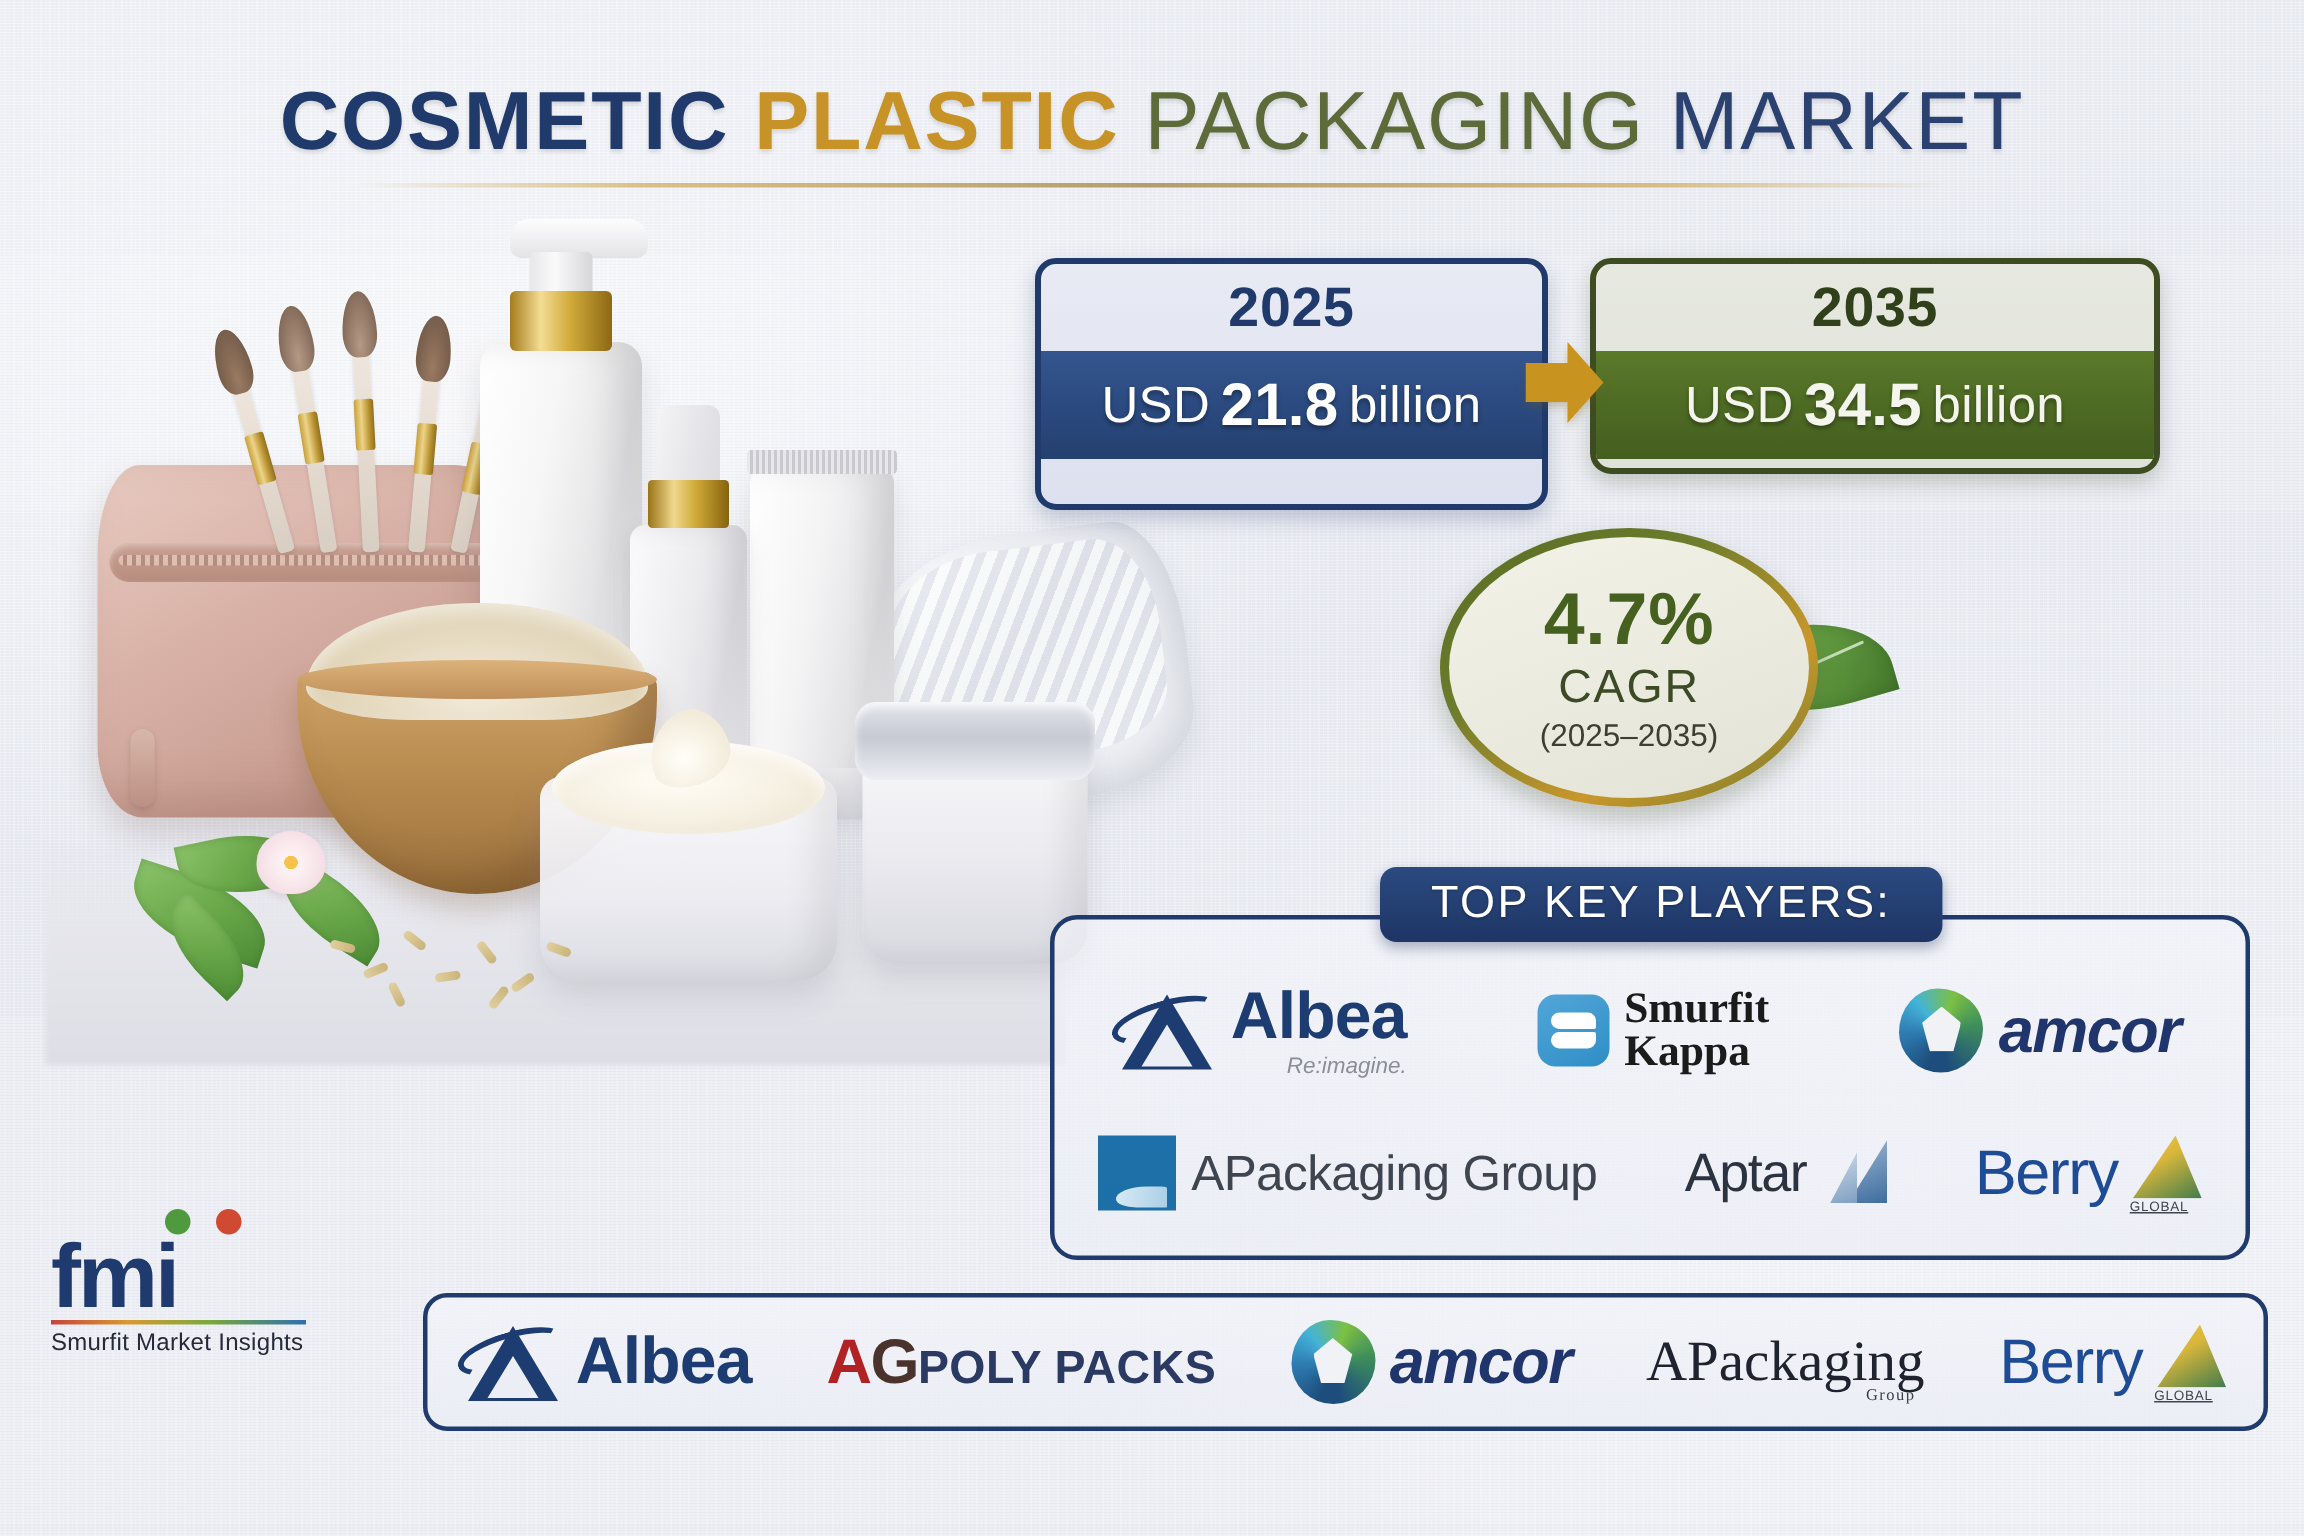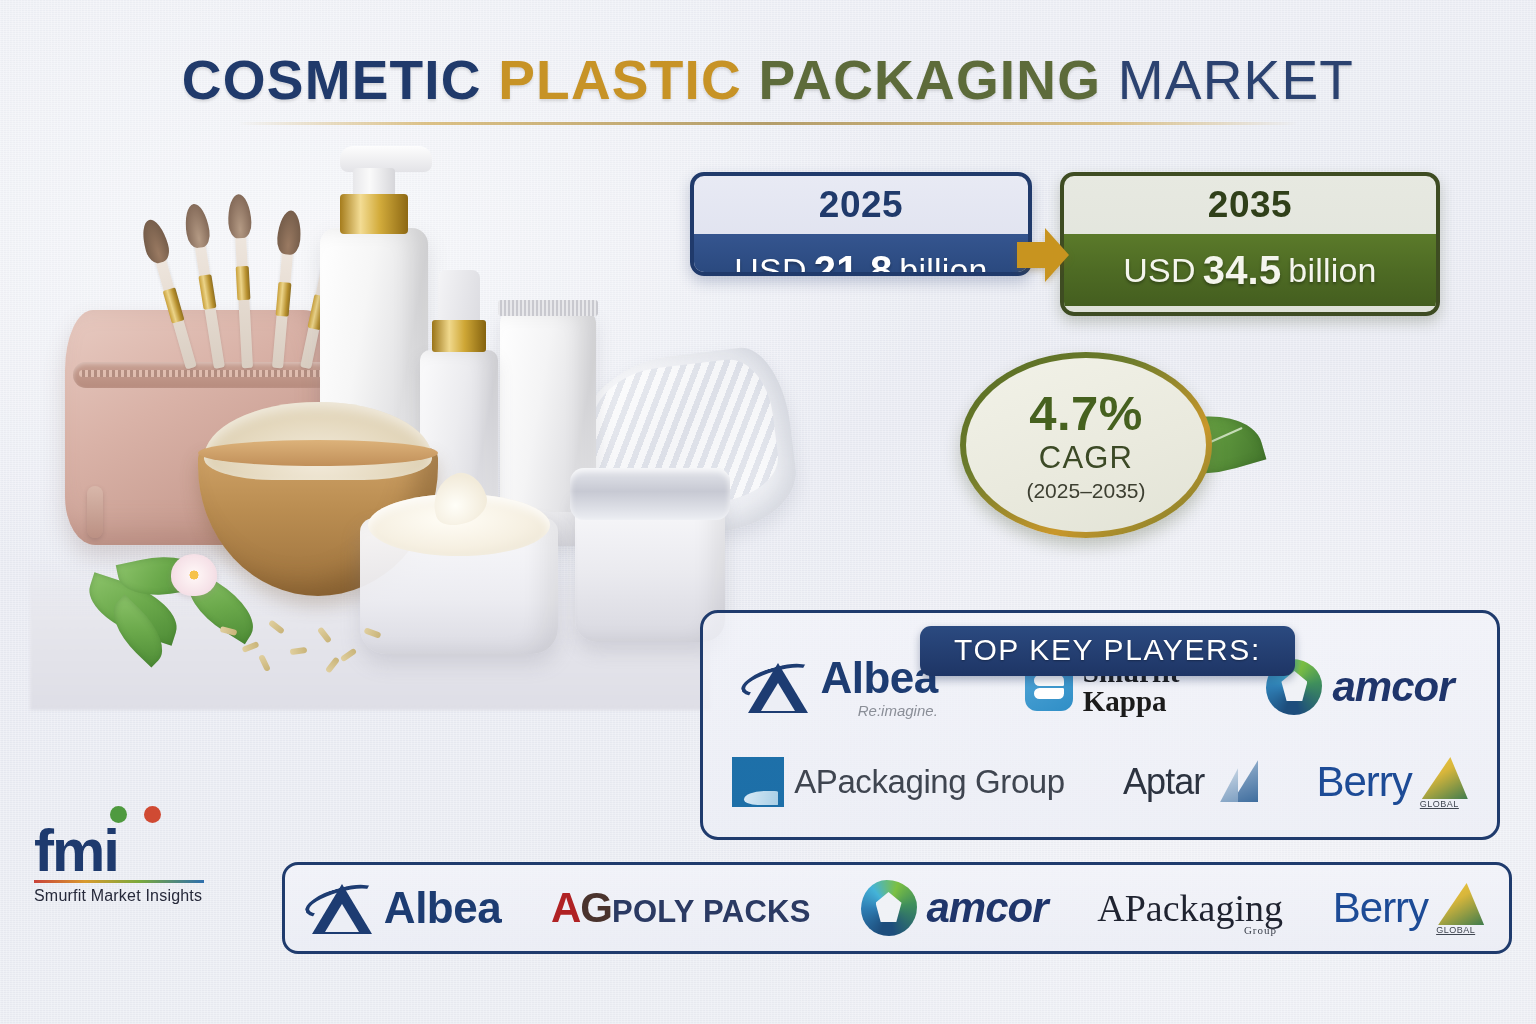--- a/index.html
+++ b/index.html
@@ -39,21 +39,21 @@
   }
   .title {
     font-size: 55px;
     font-weight: bold;
     letter-spacing: 1.2px;
     white-space: nowrap;
     text-shadow: 0 2px 3px rgba(0,0,0,0.12);
   }
   .t-navy   { color: #203a6b; }
   .t-gold   { color: #c79326; }
-  .t-olive  { color: #5d6b3a; font-weight: bold; }
+  .t-olive  { color: #5d6b3a; font-weight: normal; }
   .t-navy2  { color: #2b4270; font-weight: normal; }
   .title-rule {
     margin: 10px auto 0;
     width: 1060px; height: 3px;
     background: linear-gradient(90deg,
       rgba(200,150,40,0) 0%, rgba(200,150,40,.55) 18%,
       rgba(160,130,60,.75) 50%, rgba(200,150,40,.55) 82%, rgba(200,150,40,0) 100%);
     filter: blur(0.4px);
   }
 
@@ -293,21 +293,21 @@
   .val-box .band {
     height: 72px;
     display: flex; align-items: center; justify-content: center;
     font-size: 34px; letter-spacing: .2px;
     text-shadow: 0 2px 3px rgba(0,0,0,.35);
   }
   .val-box .band b { font-weight: bold; font-size: 40px; margin: 0 7px; }
   .val-box .band .unit { font-weight: normal; }
 
   #box-2025 {
-    left: 690px; top: 172px; width: 342px; height: 104px;
+    left: 690px; top: 172px; width: 342px; height: 168px;
     border: 4px solid #203a6b;
     background: linear-gradient(180deg,#e8eaf4,#dde0ee);
     box-shadow: 0 6px 14px rgba(40,60,110,.25);
   }
   #box-2025 .top { color: #203a6b; }
   #box-2025 .band { background: linear-gradient(180deg,#35558f 0%, #2b4a80 50%, #24406f 100%); color:#ffffff; }
 
   #box-2035 {
     left: 1060px; top: 172px; width: 380px; height: 144px;
     border: 4px solid #3e4c22;
@@ -370,21 +370,20 @@
   }
   .players-head {
     position: absolute; left: 920px; top: 578px;
     padding: 7px 34px 9px;
     background: linear-gradient(180deg,#2b4a80,#1e3565);
     border-radius: 11px;
     color: #fff; font-size: 30px; letter-spacing: 1.6px;
     z-index: 7;
     box-shadow: 0 4px 9px rgba(25,45,90,.35);
     text-shadow: 0 1px 2px rgba(0,0,0,.3);
-    margin-top: 48px;
   }
   .prow {
     position: absolute; left: 0; width: 100%;
     display: flex; align-items: center; justify-content: space-around;
   }
   .prow.r1 { top: 24px; height: 100px; }
   .prow.r2 { top: 124px; height: 90px; }
   .logo { display: flex; align-items: center; gap: 10px; }
 
   

